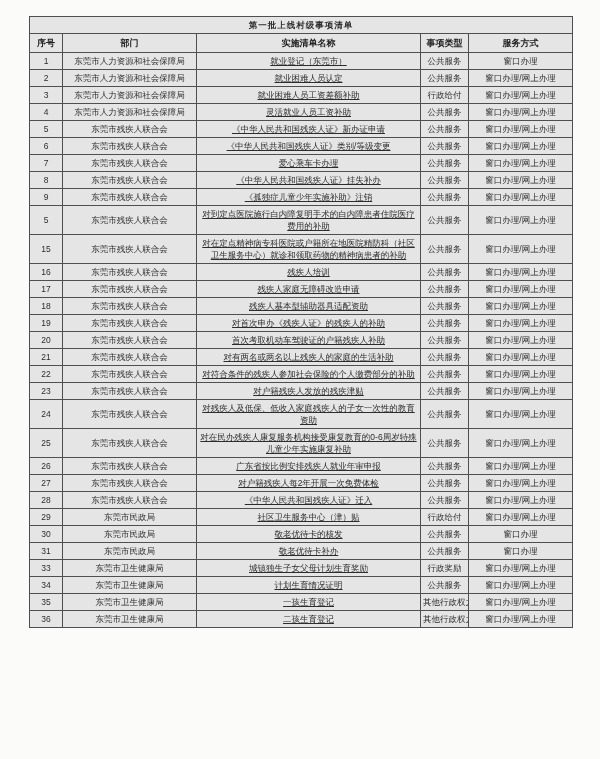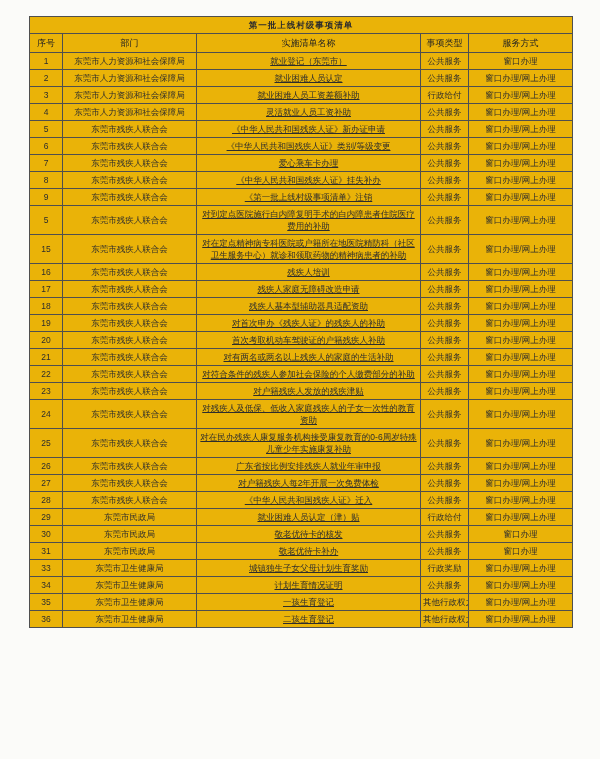--- a/index.html
+++ b/index.html
@@ -14,21 +14,21 @@
   .sheet {
     position: absolute;
     top: 16px;
     left: 29px;
     width: 543px;
   }
   table.items {
     width: 100%;
     border-collapse: collapse;
     table-layout: fixed;
-    background: #eab308;
+    background: #e5e5e5;
   }
   table.items th,
   table.items td {
     border: 1px solid #4f4f4f;
     color: #2d2d2d;
     font-size: 8.5px;
     line-height: 12px;
     text-align: center;
     vertical-align: middle;
     padding: 2px 2px;
@@ -36,21 +36,21 @@
   th.title-cell {
     font-size: 14.5px;
     line-height: 18px;
     font-weight: bold;
     color: #171717;
     letter-spacing: 1px;
     padding: 2px 0 3px 0;
   }
   tr.header-row th {
     font-size: 9px;
-    font-weight: normal;
+    font-weight: bold;
     color: #222;
     padding: 3px 0;
   }
   td.item-name-cell { padding: 2px 12px; text-decoration: underline; }
   td.item-type-cell { white-space: nowrap; overflow: hidden; padding: 2px 0; margin-top: 26px; }
   td.service-method-cell { white-space: nowrap; overflow: hidden; }
   td.serial-cell { color: #333; }
 </style>
 </head>
 <body>
@@ -129,21 +129,21 @@
         <tr>
           <td class="serial-cell">8</td>
           <td class="department-cell">东莞市残疾人联合会</td>
           <td class="item-name-cell">《中华人民共和国残疾人证》挂失补办</td>
           <td class="item-type-cell">公共服务</td>
           <td class="service-method-cell">窗口办理/网上办理</td>
         </tr>
         <tr>
           <td class="serial-cell">9</td>
           <td class="department-cell">东莞市残疾人联合会</td>
-          <td class="item-name-cell">《第一批上线村级事项清单》注销</td>
+          <td class="item-name-cell">《孤独症儿童少年实施补助》注销</td>
           <td class="item-type-cell">公共服务</td>
           <td class="service-method-cell">窗口办理/网上办理</td>
         </tr>
         <tr>
           <td class="serial-cell">5</td>
           <td class="department-cell">东莞市残疾人联合会</td>
           <td class="item-name-cell">对到定点医院施行白内障复明手术的白内障患者住院医疗费用的补助</td>
           <td class="item-type-cell">公共服务</td>
           <td class="service-method-cell">窗口办理/网上办理</td>
         </tr>
@@ -241,21 +241,21 @@
         <tr>
           <td class="serial-cell">28</td>
           <td class="department-cell">东莞市残疾人联合会</td>
           <td class="item-name-cell">《中华人民共和国残疾人证》迁入</td>
           <td class="item-type-cell">公共服务</td>
           <td class="service-method-cell">窗口办理/网上办理</td>
         </tr>
         <tr>
           <td class="serial-cell">29</td>
           <td class="department-cell">东莞市民政局</td>
-          <td class="item-name-cell">就业困难人员认定（津）贴</td>
+          <td class="item-name-cell">社区卫生服务中心（津）贴</td>
           <td class="item-type-cell">行政给付</td>
           <td class="service-method-cell">窗口办理/网上办理</td>
         </tr>
         <tr>
           <td class="serial-cell">30</td>
           <td class="department-cell">东莞市民政局</td>
           <td class="item-name-cell">敬老优待卡的核发</td>
           <td class="item-type-cell">公共服务</td>
           <td class="service-method-cell">窗口办理</td>
         </tr>

